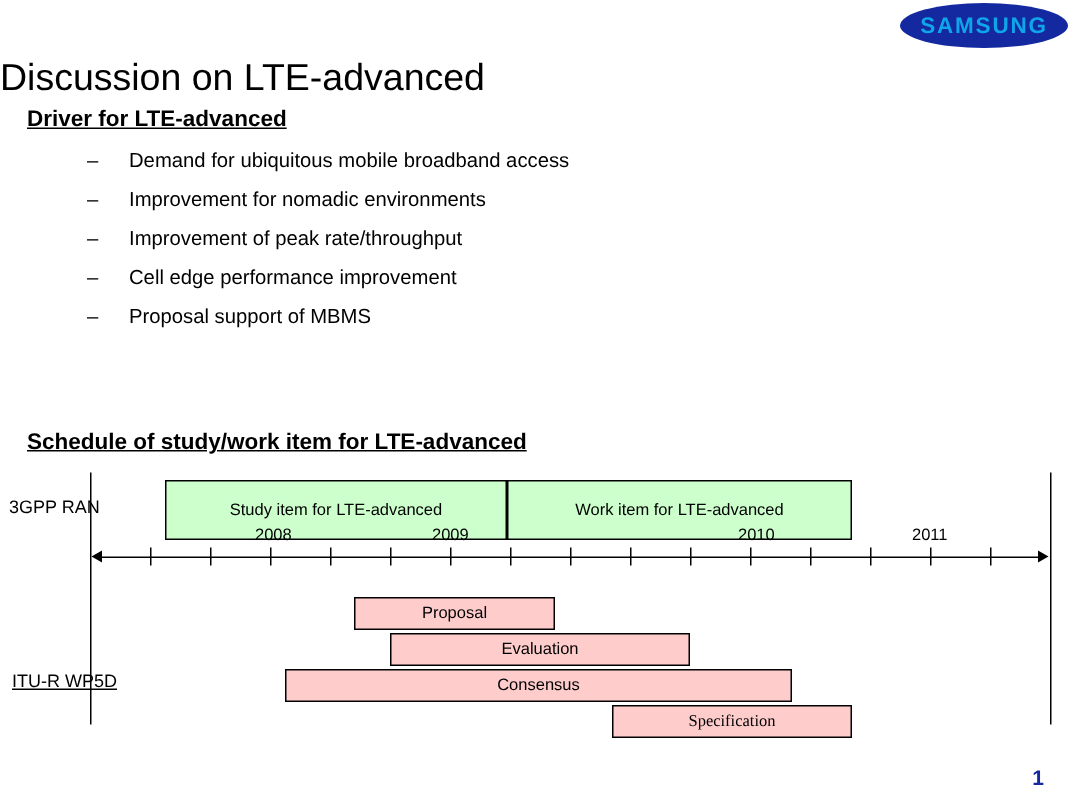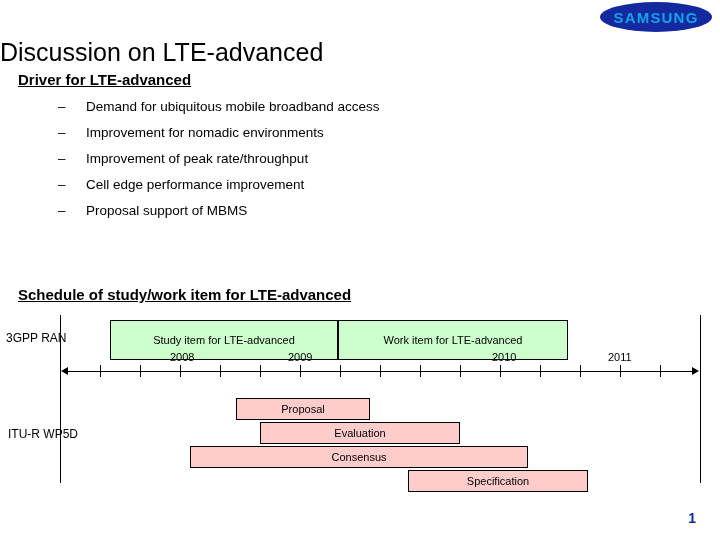--- a/index.html
+++ b/index.html
@@ -202,21 +202,21 @@
       <span class="btxt">Proposal support of MBMS</span>
     </li>
   </ul>
 </div>
 
 <div class="schedule-heading">Schedule of study/work item for LTE-advanced</div>
 
 <div class="diagram">
 
   <div class="diag-label" style="left:6px; top:16px;">3GPP RAN</div>
-  <div class="diag-label" style="left:8px; top:112px;">ITU-R WP5D</div>
+  <div class="diag-label" style="left:8px; top:132px;text-decoration:underline;">ITU-R WP5D</div>
 
   <div class="box green" style="left:110px; top:5px; width:228px; height:40px;justify-content:center;">
     <span>Study item for LTE-advanced</span>
   </div>
   <div class="box green" style="left:338px; top:5px; width:230px; height:40px;">
     <span>Work item for LTE-advanced</span>
   </div>
 
   <div class="vline" style="left:60px; top:0px; height:168px;"></div>
   <div class="vline" style="left:700px; top:0px; height:168px;"></div>
@@ -248,19 +248,19 @@
 
   <div class="box pink" style="left:236px; top:83px; width:134px; height:22px;">
     <span>Proposal</span>
   </div>
   <div class="box pink" style="left:260px; top:107px; width:200px; height:22px;">
     <span>Evaluation</span>
   </div>
   <div class="box pink" style="left:190px; top:131px; width:338px; height:22px;">
     <span>Consensus</span>
   </div>
-  <div class="box pink" style="left:408px; top:155px; width:180px; height:22px;">
+  <div class="box pink" style="left:408px; top:155px; width:160px; height:22px;font-family:Liberation Serif, serif;">
     <span>Specification</span>
   </div>
 
 </div>
 
 <div class="page-num">1</div>
 
 </body></html>

